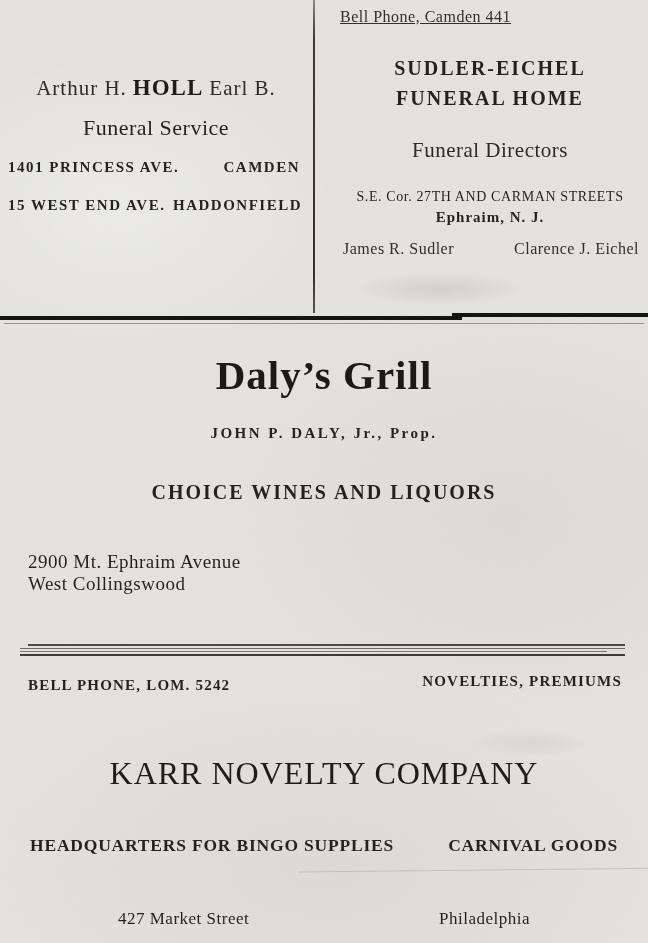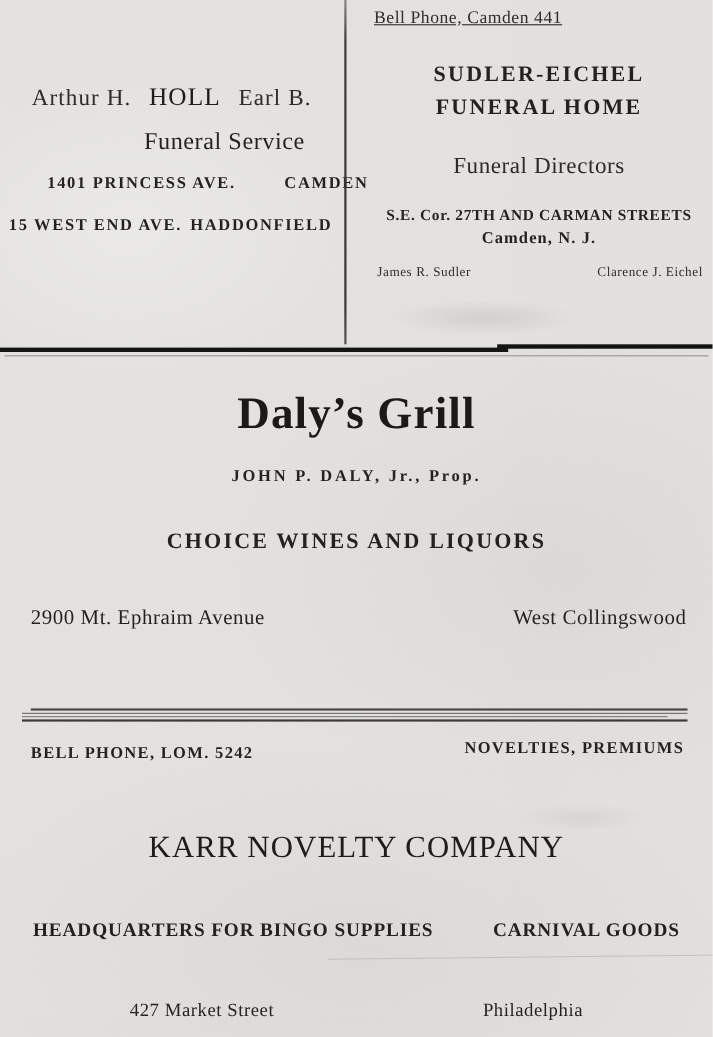--- a/index.html
+++ b/index.html
@@ -15,62 +15,62 @@
       #e3e2e0;
     font-family: "Liberation Serif", "DejaVu Serif", serif;
     color: #211f1d;
   }
   .t { position: absolute; white-space: nowrap; }
   .ctr { text-align: center; }
   .row { display: flex; justify-content: space-between; }
 
   
   .holl-name { left: 0; top: 75px; width: 312px; font-size: 21px; letter-spacing: 1px; color: #2b2927; }
-  .holl-name .bold { font-weight: normal; font-size: 23px; margin: 0 16px; color: #1c1a18; }
-  .holl-service { left: 0; top: 115px; width: 312px; font-size: 22px; letter-spacing: 0.5px; padding-left: 48px; }
-  .holl-row1 { left: 8px; top: 159px; width: 292px; font-weight: bold; font-size: 15px; letter-spacing: 1.5px; margin-left: 35px; }
+  .holl-name .bold { font-weight: bold; font-size: 23px; margin: 0 6px; color: #1c1a18; }
+  .holl-service { left: 0; top: 115px; width: 312px; font-size: 22px; letter-spacing: 0.5px; }
+  .holl-row1 { left: 8px; top: 159px; width: 292px; font-weight: bold; font-size: 15px; letter-spacing: 1.5px; }
   .holl-row2 { left: 8px; top: 197px; width: 294px; font-weight: bold; font-size: 15px; letter-spacing: 1.5px; }
 
   
   .vrule {
     position: absolute; left: 313px; top: 0; width: 2px; height: 313px;
     background: linear-gradient(to bottom, #8a8884, #3a3836 12%, #33312f 88%, #55534f);
   }
 
   
   .sudler-phone { left: 340px; top: 8px; font-size: 16px; letter-spacing: 0.5px; color: #2e2c2a; text-decoration: underline; }
   .sudler-name1 { left: 332px; top: 57px; width: 316px; font-weight: bold; font-size: 20px; letter-spacing: 2px; }
   .sudler-name2 { left: 332px; top: 87px; width: 316px; font-weight: bold; font-size: 20px; letter-spacing: 2px; }
   .sudler-role  { left: 332px; top: 138px; width: 316px; font-size: 21px; letter-spacing: 0.5px; color: #2a2826; }
-  .sudler-addr  { left: 332px; top: 189px; width: 316px; font-weight: bold; font-size: 14px; letter-spacing: 0.6px; }
+  .sudler-addr  { left: 332px; top: 189px; width: 316px; font-weight: normal; font-size: 14px; letter-spacing: 0.6px; }
   .sudler-city  { left: 332px; top: 209px; width: 316px; font-weight: bold; font-size: 15px; letter-spacing: 1px; }
-  .sudler-partners { left: 343px; top: 240px; width: 296px; font-size: 12px; letter-spacing: 0.5px; color: #2e2c2a; gap: 32px; }
+  .sudler-partners { left: 343px; top: 240px; width: 296px; font-size: 16px; letter-spacing: 0.5px; color: #2e2c2a; gap: 32px; }
 
   
   .rule1a { position: absolute; left: 0; top: 316px; width: 462px; height: 4px; background: #121210; }
   .rule1b { position: absolute; left: 452px; top: 313px; width: 196px; height: 4px; background: #121210; }
   .rule1c { position: absolute; left: 4px; top: 323px; width: 640px; height: 1px; background: #96948f; }
 
   
   .daly-title { left: 0; top: 351px; width: 648px; font-weight: bold; font-size: 41px; letter-spacing: 1px; color: #191715; }
   .daly-prop { left: 0; top: 425px; width: 648px; font-weight: bold; font-size: 15px; letter-spacing: 2.5px; }
   .daly-tagline { left: 0; top: 481px; width: 648px; font-weight: bold; font-size: 20px; letter-spacing: 2px; }
-  .daly-addr { left: 28px; top: 551px; width: 596px; font-size: 19px; letter-spacing: 0.5px; }
+  .daly-addr { left: 28px; top: 551px; width: 596px; font-size: 19px; letter-spacing: 0.5px; flex-direction: column; }
 
   
   .rule2 { position: absolute; left: 20px; top: 644px; width: 605px; }
   .rule2 .l1 { height: 2px; background: #484644; margin-left: 8px; }
   .rule2 .l2 { height: 1px; background: #6b6965; margin-top: 2px; }
   .rule2 .l3 { height: 1px; background: #7b7975; margin-top: 2px; width: 97%; }
   .rule2 .l4 { height: 2px; background: #3b3937; margin-top: 2px; }
 
   
   .karr-row1 { left: 28px; top: 677px; width: 594px; font-weight: bold; font-size: 15px; letter-spacing: 1.2px; }
   .karr-row1 .right { transform: translateY(-4px); text-align: center; }
-  .karr-title { left: 0; top: 755px; width: 648px; font-size: 28px; letter-spacing: 1px; color: #1c1a18; }
+  .karr-title { left: 0; top: 755px; width: 648px; font-size: 32px; letter-spacing: 1px; color: #1c1a18; }
   .karr-row2 { left: 30px; top: 835px; width: 588px; font-weight: bold; font-size: 17.5px; letter-spacing: 0.8px; }
   .karr-row3 { left: 118px; top: 909px; width: 412px; font-size: 17px; letter-spacing: 0.5px; }
 
   
   .smudge1 { position: absolute; left: 355px; top: 272px; width: 170px; height: 34px;
     background: radial-gradient(ellipse at center, rgba(138,136,132,0.20), transparent 70%); }
   .smudge2 { position: absolute; left: 470px; top: 730px; width: 120px; height: 26px;
     background: radial-gradient(ellipse at center, rgba(138,136,132,0.12), transparent 70%); }
   .crease { position: absolute; left: 298px; top: 866px; width: 350px; height: 8px;
     background: linear-gradient(to bottom, transparent 40%, rgba(148,146,142,0.38) 52%, transparent 64%);
@@ -93,21 +93,21 @@
     <span>HADDONFIELD</span>
   </div>
 
   <div class="vrule"></div>
 
   <div class="t sudler-phone">Bell Phone, Camden 441</div>
   <div class="t ctr sudler-name1">SUDLER-EICHEL</div>
   <div class="t ctr sudler-role">Funeral Directors</div>
   <div class="t ctr sudler-name2">FUNERAL HOME</div>
   <div class="t ctr sudler-addr">S.E. Cor. 27TH AND CARMAN STREETS</div>
-  <div class="t ctr sudler-city">Camden, N. J.</div>
+  <div class="t ctr sudler-city">Ephraim, N. J.</div>
   <div class="t row sudler-partners">
     <span>James R. Sudler</span>
     <span>Clarence J. Eichel</span>
   </div>
 
   <div class="rule1a"></div>
   <div class="rule1b"></div>
   <div class="rule1c"></div>
 
   <div class="t ctr daly-title">Daly’s Grill</div>

